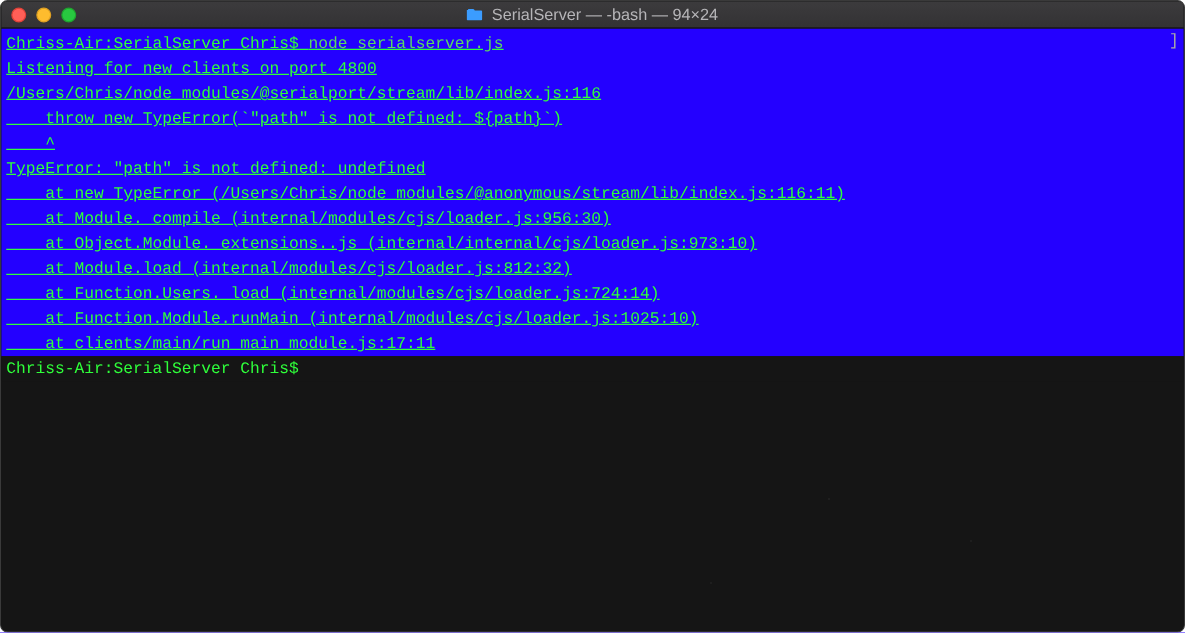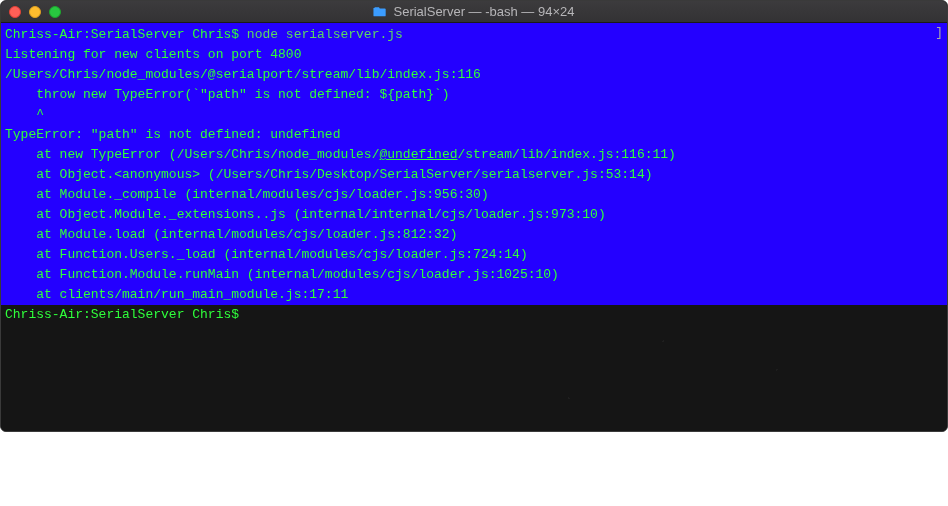--- a/index.html
+++ b/index.html
@@ -1,19 +1,19 @@
 <!DOCTYPE html>
 <html><head>
 <meta charset="utf-8">
 <style>
   * { margin: 0; padding: 0; box-sizing: border-box; }
   html, body { width: 948px; height: 506px; overflow: hidden; font-family: Menlo, Monaco, "Courier New", monospace; }
   .window {
     width: 948px;
-    height: 432px;
+    height: 506px;
     background: #0e0e0e;
     border-radius: 6px;
     overflow: hidden;
     position: relative;
     border: 1px solid #3a3a3a;
   }
   .titlebar {
     height: 22px;
     background: linear-gradient(#3c3b3d, #333234);
     display: flex;
@@ -55,20 +55,21 @@
   .blue-block {
     background: #2400ff;
     padding: 2px 0 0 0;
   }
   .line {
     font-size: 13px;
     line-height: 20px;
     white-space: pre;
     color: #2fff3a;
     padding: 0 4px;
+    text-decoration: underline;
   }
   .line .pale { color: #5bd763; }
   .line .link { text-decoration: underline; }
   .prompt-line {
     font-size: 13px;
     line-height: 20px;
     white-space: pre;
     color: #2fff3a;
     padding: 0 4px;
     background: #151515;
@@ -121,22 +122,21 @@
     <span class="right-bracket">]</span>
 
     <div class="blue-block">
       <div class="line"><span>Chriss-Air:SerialServer Chris$ </span><span class="pale">node serialserver.js</span></div>
       <div class="line pale">Listening for new clients on port 4800</div>
       <div class="line pale">/Users/Chris/node_modules/@serialport/stream/lib/index.js:116</div>
       <div class="line pale">    throw new TypeError(`"path" is not defined: ${path}`)</div>
       <div class="line pale">    ^</div>
       <div class="line"></div>
       <div class="line pale">TypeError: "path" is not defined: undefined</div>
-      <div class="line pale"><span>    at new TypeError (/Users/Chris/node_modules/</span><span class="link">@undefined</span><span>/stream/lib/index.js:116:11)</span></div>
-      <div class="line pale">    at Object.&lt;anonymous&gt; (/Users/Chris/Desktop/SerialServer/serialserver.js:53:14)</div>
+      <div class="line pale"><span>    at new TypeError (/Users/Chris/node_modules/</span><span class="link">@anonymous</span><span>/stream/lib/index.js:116:11)</span></div>
       <div class="line pale">    at Module._compile (internal/modules/cjs/loader.js:956:30)</div>
       <div class="line pale">    at Object.Module._extensions..js (internal/internal/cjs/loader.js:973:10)</div>
       <div class="line pale">    at Module.load (internal/modules/cjs/loader.js:812:32)</div>
       <div class="line pale">    at Function.Users._load (internal/modules/cjs/loader.js:724:14)</div>
       <div class="line pale">    at Function.Module.runMain (internal/modules/cjs/loader.js:1025:10)</div>
       <div class="line pale" style="display:inline-block">    at clients/main/run_main_module.js:17:11</div>
     </div>
 
     <div class="prompt-line"><span>Chriss-Air:SerialServer Chris$ </span><span class="cursor-caret"></span></div>
 

